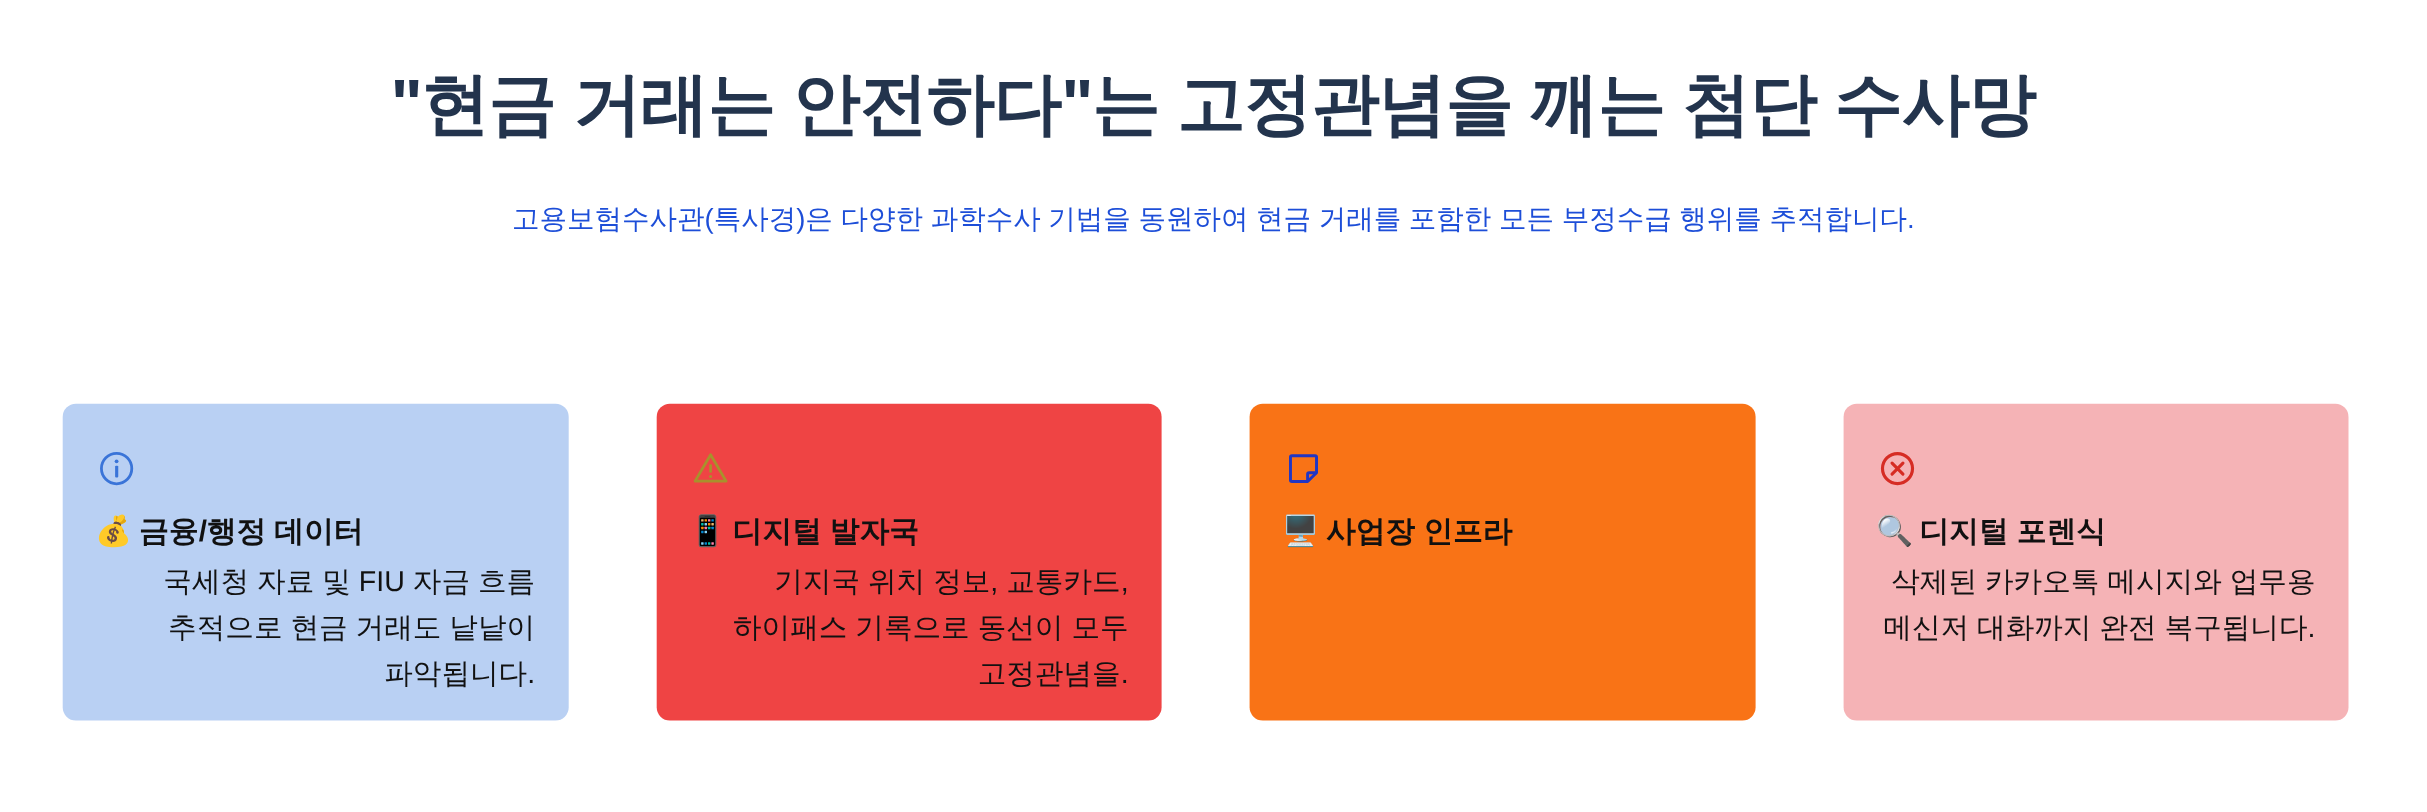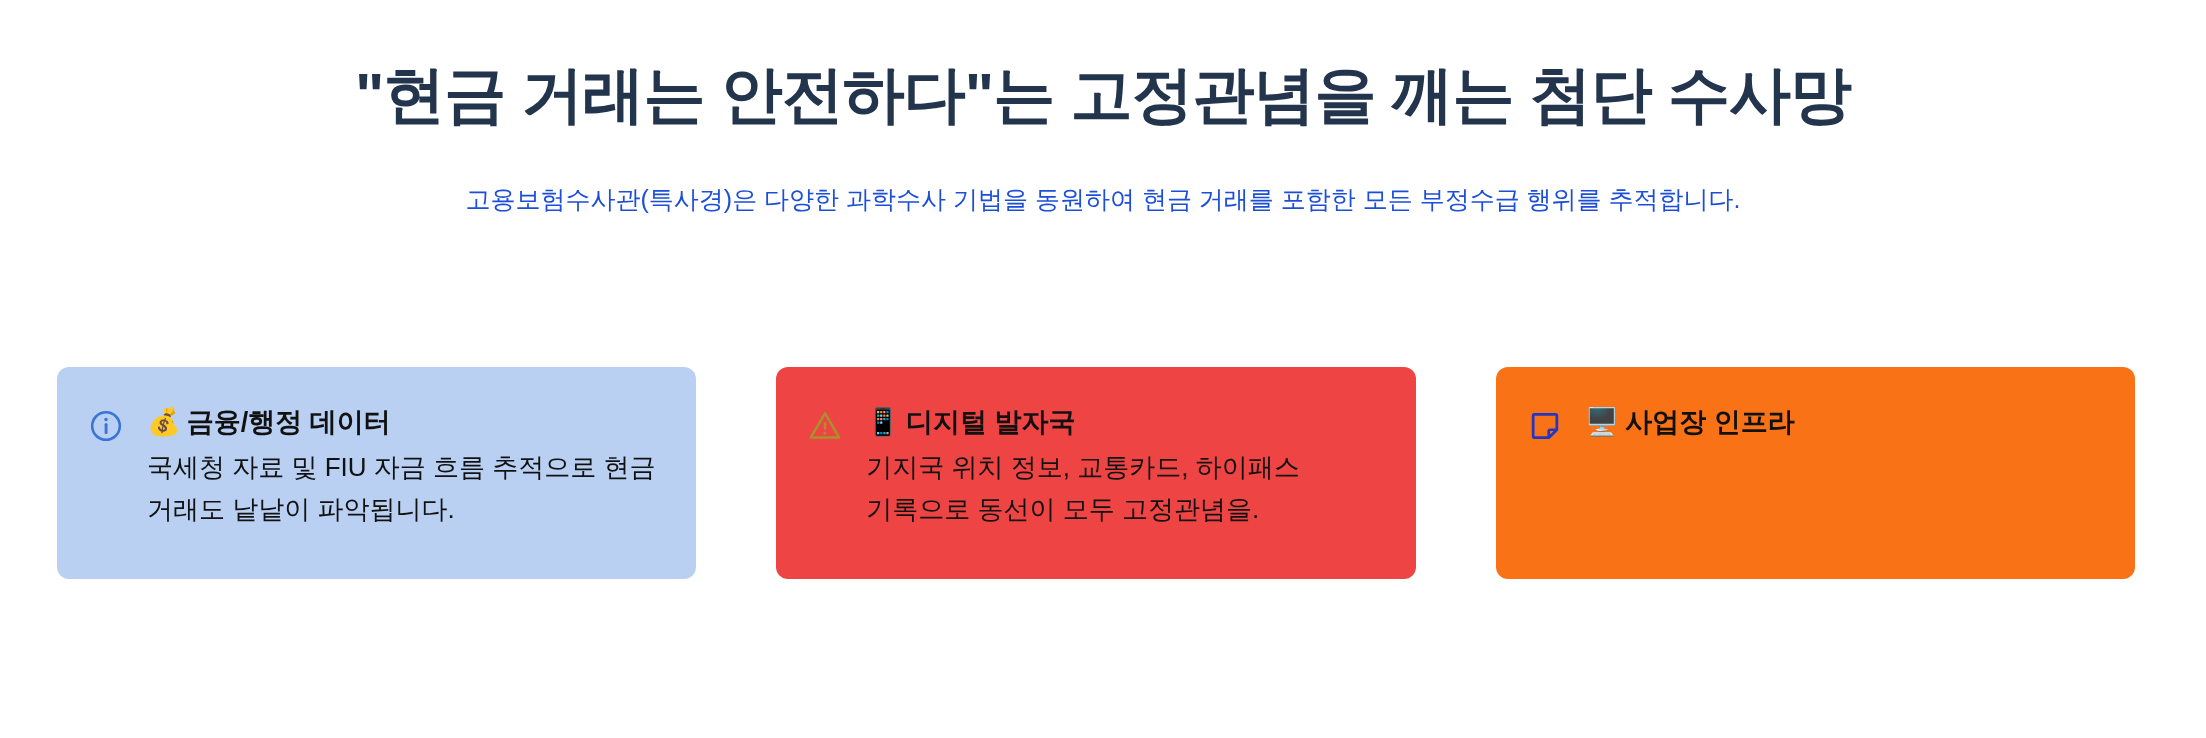--- a/index.html
+++ b/index.html
@@ -51,25 +51,26 @@
     left: 57px;
     top: 367px;
     width: 2078px;
     display: flex;
     flex-direction: row;
     gap: 80px;
   }
   .card {
     flex: 1 1 0;
     min-width: 0;
-    height: 212px;
+    height: 288px;
     border-radius: 12px;
     box-sizing: border-box;
     padding: 38px 30px 20px 30px;
     display: flex;
+    flex-direction: column;
     align-items: flex-start;
     gap: 22px;
   }
   .card-icon {
     flex: 0 0 auto;
     width: 38px;
     height: 38px;
     display: flex;
     align-items: center;
     justify-content: center;
@@ -97,20 +98,21 @@
     font-weight: 400;
     margin-right: 6px;
   }
   .card-text {
     font-size: 26px;
     font-weight: 400;
     color: #111111;
     line-height: 1.62;
     margin: 0;
     word-break: keep-all;
+    text-align: right;
   }
 
   
   .card--blue     { background: #b9d0f3; }
   .card--yellow   { background: #ef4444; }
   .card--purple   { background: #f97316; }
   .card--pink     { background: #f5b3b6; }
 </style>
 </head>
 <body>
@@ -163,15 +165,29 @@
           <path d="M19.9 14.5 h-4.5 a0.9 0.9 0 0 0 -0.9 0.9 v4.4" stroke="#2136c4" stroke-width="1.8" stroke-linejoin="round"></path>
         </svg>
       </span>
       <div class="card-body">
         <div class="card-title">
           <span class="emoji">🖥️</span><span>사업장 인프라</span>
         </div>
       </div>
     </div>
 
+    <div class="card card--pink">
+      <span class="card-icon">
+        <svg viewBox="0 0 24 24" fill="none" xmlns="http://www.w3.org/2000/svg">
+          <circle cx="12" cy="12" r="9.1" stroke="#d62c24" stroke-width="1.9"></circle>
+          <path d="M8.7 8.7 L15.3 15.3 M15.3 8.7 L8.7 15.3" stroke="#d62c24" stroke-width="1.9" stroke-linecap="round"></path>
+        </svg>
+      </span>
+      <div class="card-body">
+        <div class="card-title">
+          <span class="emoji">🔍</span><span>디지털 포렌식</span>
+        </div>
+        <p class="card-text">삭제된 카카오톡 메시지와 업무용 메신저 대화까지 완전 복구됩니다.</p>
+      </div>
+    </div>
 
   </div>
 </div>
 
 </body></html>

